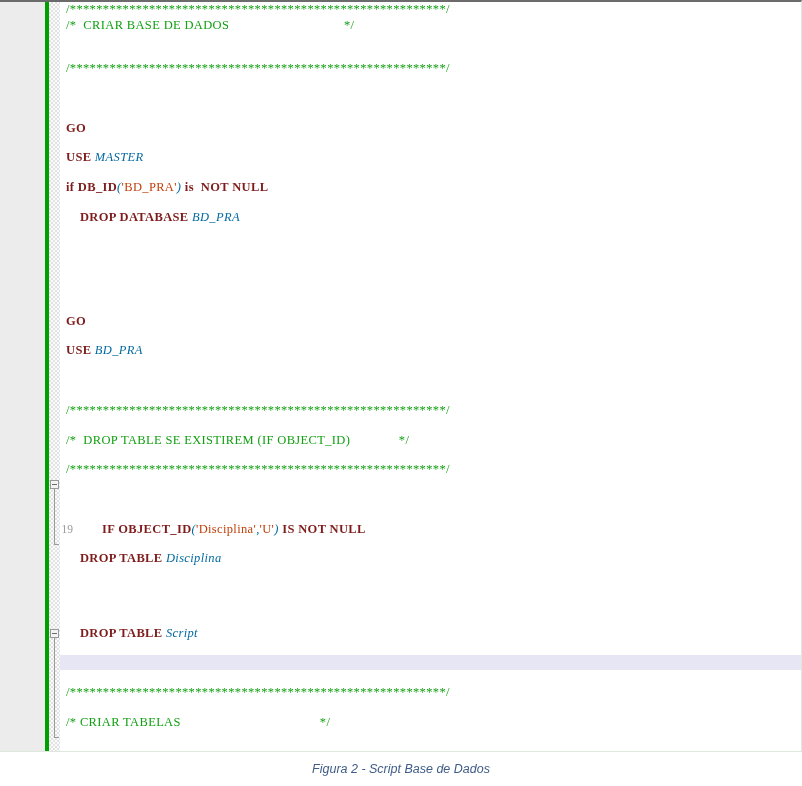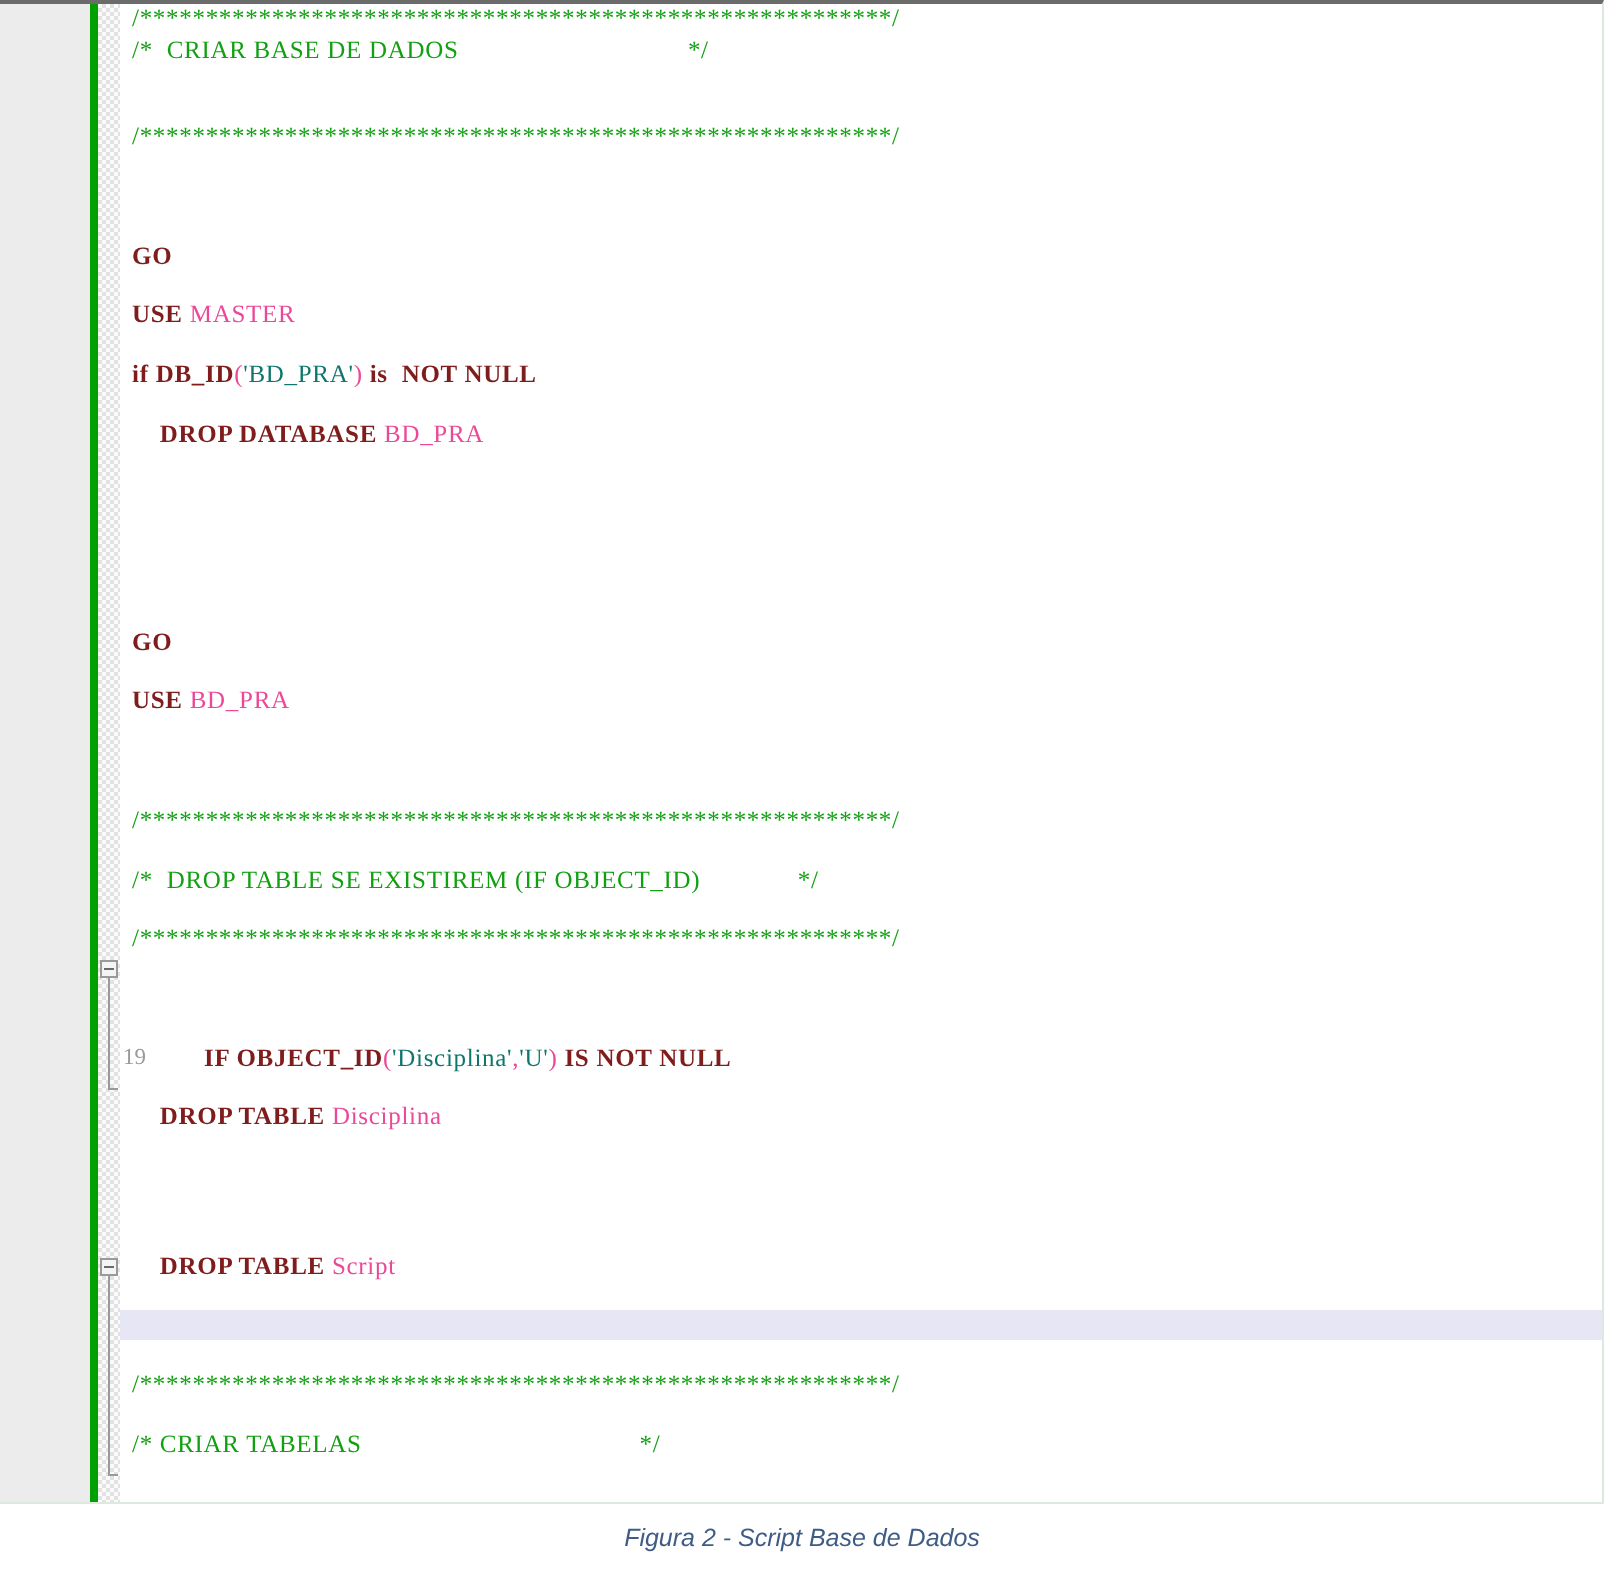--- a/index.html
+++ b/index.html
@@ -69,22 +69,22 @@
     position:absolute;left:66px;top:0;
     font-family:"Liberation Serif",serif;
     font-size:12.5px;
     letter-spacing:.35px;
     color:#000000;
     z-index:2;
   }
   
   .kw{color:#7f1d1d;font-weight:bold;}
   .cm{color:#11a011;}
-  .st{color:#0f766e;}
-  .pl{color:#ec4899;}
+  .st{color:#c2410c;}
+  .pl{color:#0369a1;font-style:italic;}
   
   .foldbox{
     position:absolute;left:50px;
     width:9px;height:9px;
     box-sizing:border-box;
     border:1px solid #9a9a9a;
     background:#f4f4f4;
     z-index:6;
   }
   .foldbox:after{

